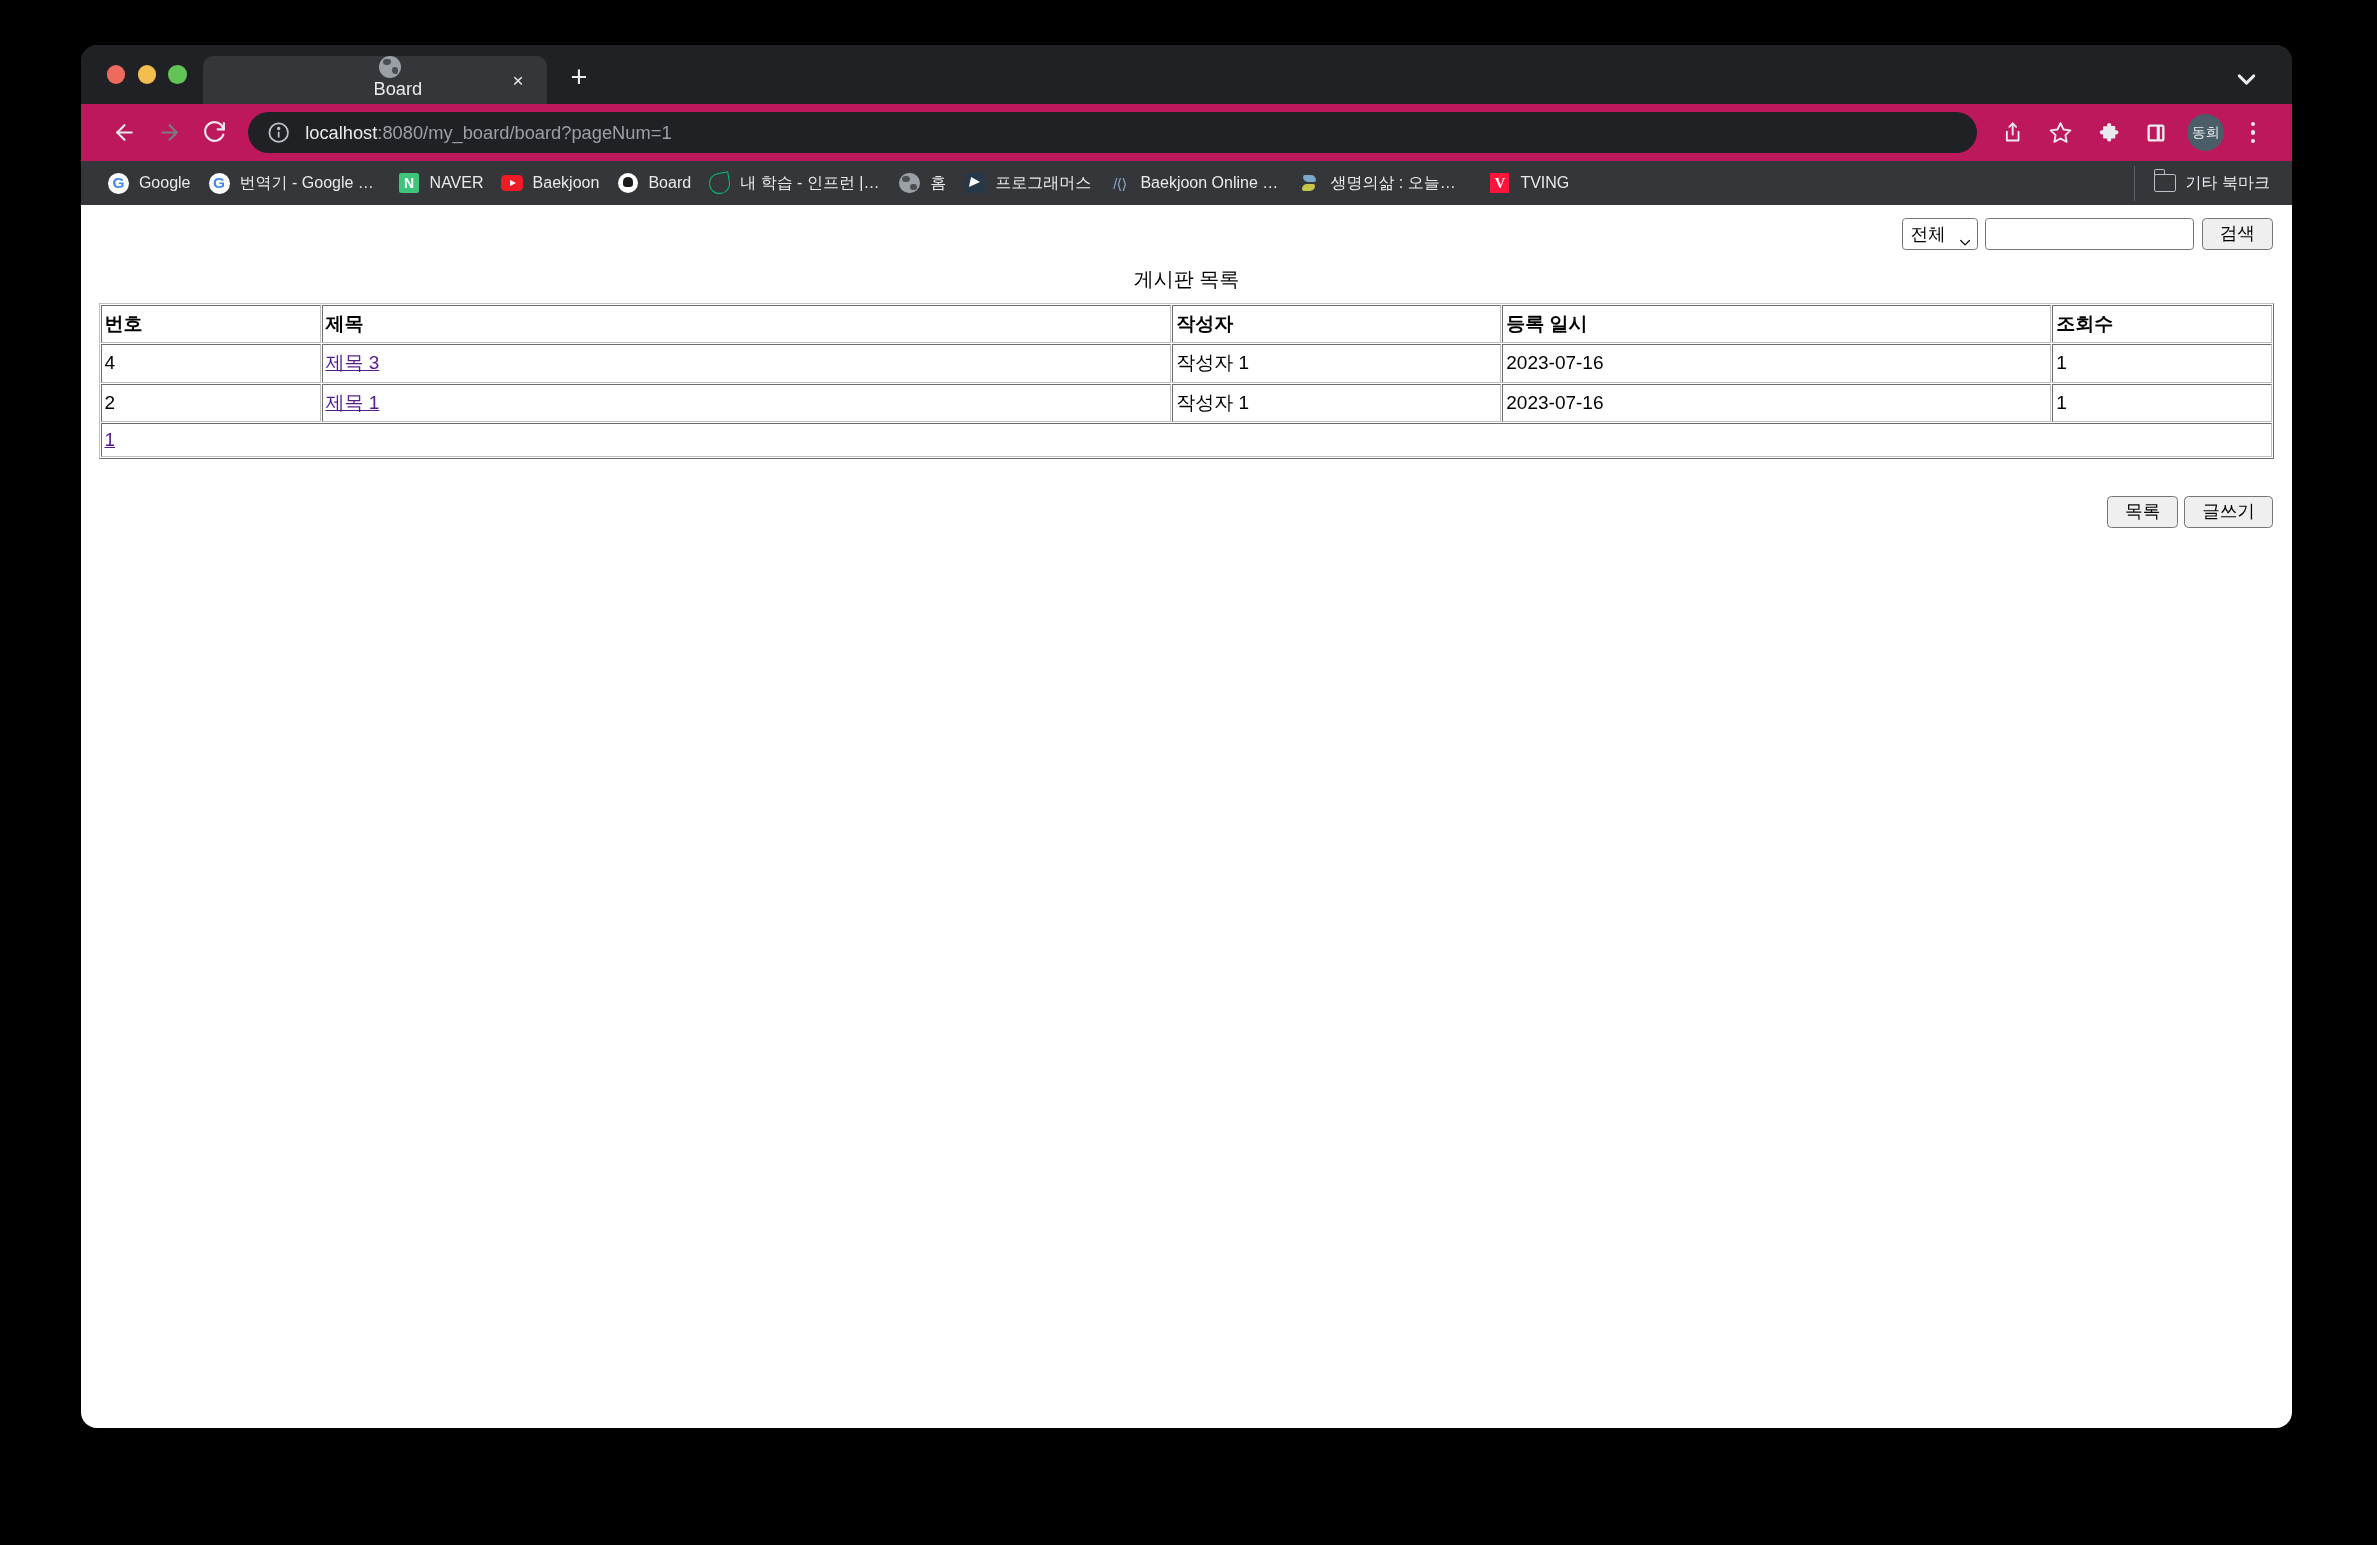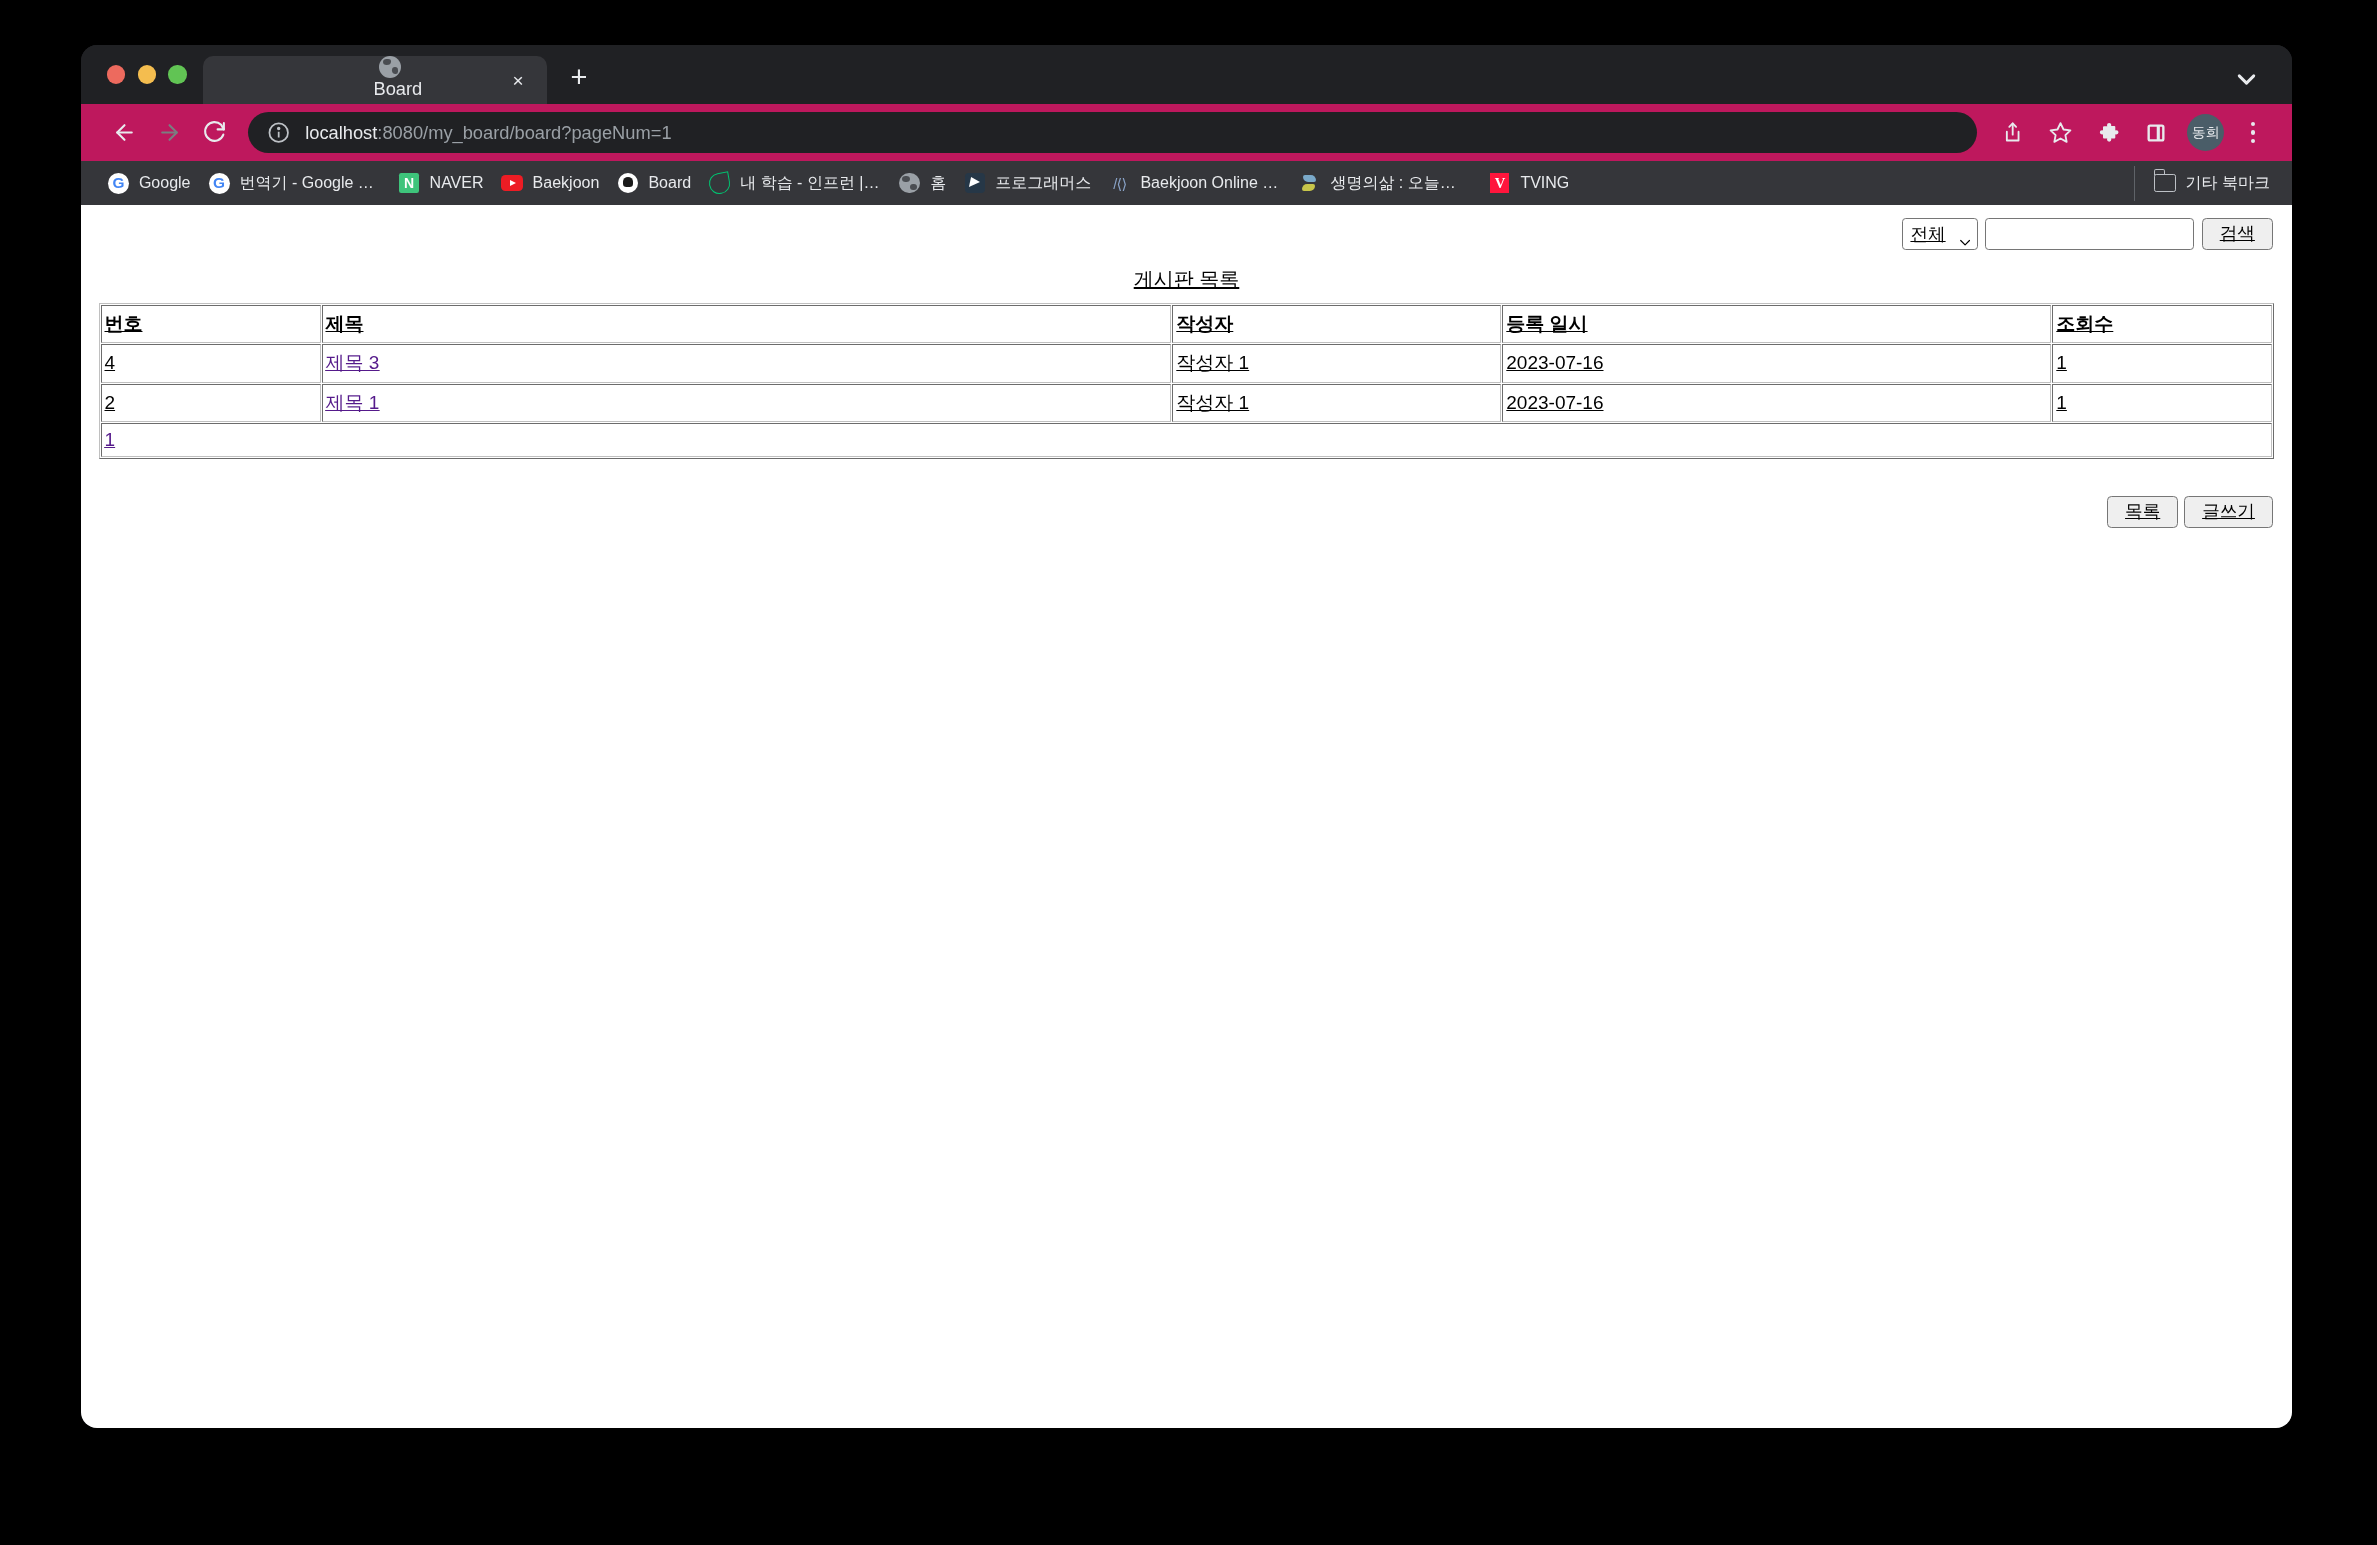--- a/index.html
+++ b/index.html
@@ -358,21 +358,20 @@
     background: #ffffff;
     overflow: hidden;
     position: relative;
     padding: 0;
   }
   #page-body {
     padding: 13px 17.6px 0 17.6px;
     font-family: "Liberation Serif", "DejaVu Serif", serif;
     font-size: 19px;
     color: #000000;
-    text-decoration: underline;
   }
 
   
   #search-row {
     display: flex;
     justify-content: flex-end;
     align-items: center;
     gap: 7.3px;
     padding-right: 1.5px;
     margin-bottom: 16px;

